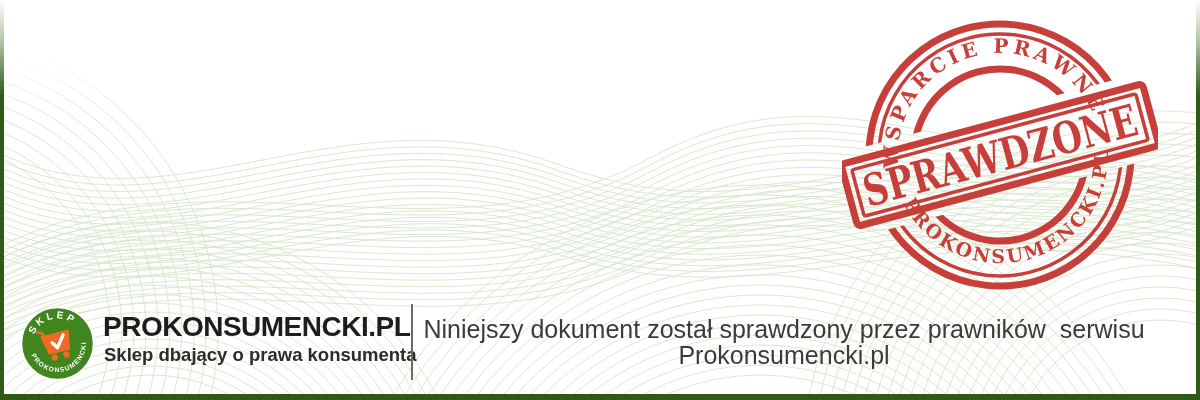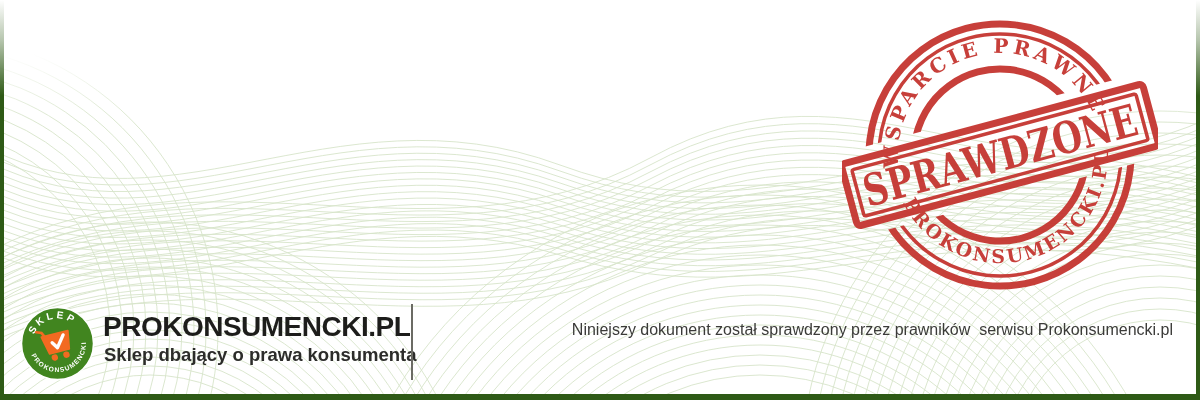--- a/index.html
+++ b/index.html
@@ -41,22 +41,22 @@
   }
   .brand-subtitle{
     position:absolute; left:104px; top:344px; z-index:5;
     font-size:18.5px; font-weight:bold; color:#2c2c2a; white-space:nowrap;
   }
   .footer-divider{
     position:absolute; left:411px; top:304px; width:2px; height:76px;
     background:#6b6b64; z-index:5;
   }
   .notice{
-    position:absolute; left:413px; top:317px; width:760px; z-index:5;
-    text-align:right; color:#3b3b39; font-size:16px; line-height:25.5px; font-weight:500;
+    position:absolute; left:404px; top:317px; width:760px; z-index:5;
+    text-align:center; color:#3b3b39; font-size:25px; line-height:25.5px; font-weight:500;
   }
   .notice div{white-space:pre-wrap;}
 </style>
 </head>
 <body>
 
 <div class="banner">
 
   <svg class="guilloche" viewBox="0 0 1200 400" preserveAspectRatio="none">
       <path d="M -30 138 C 160 252, 330 80, 560 165 S 900 95, 1230 185"></path>

